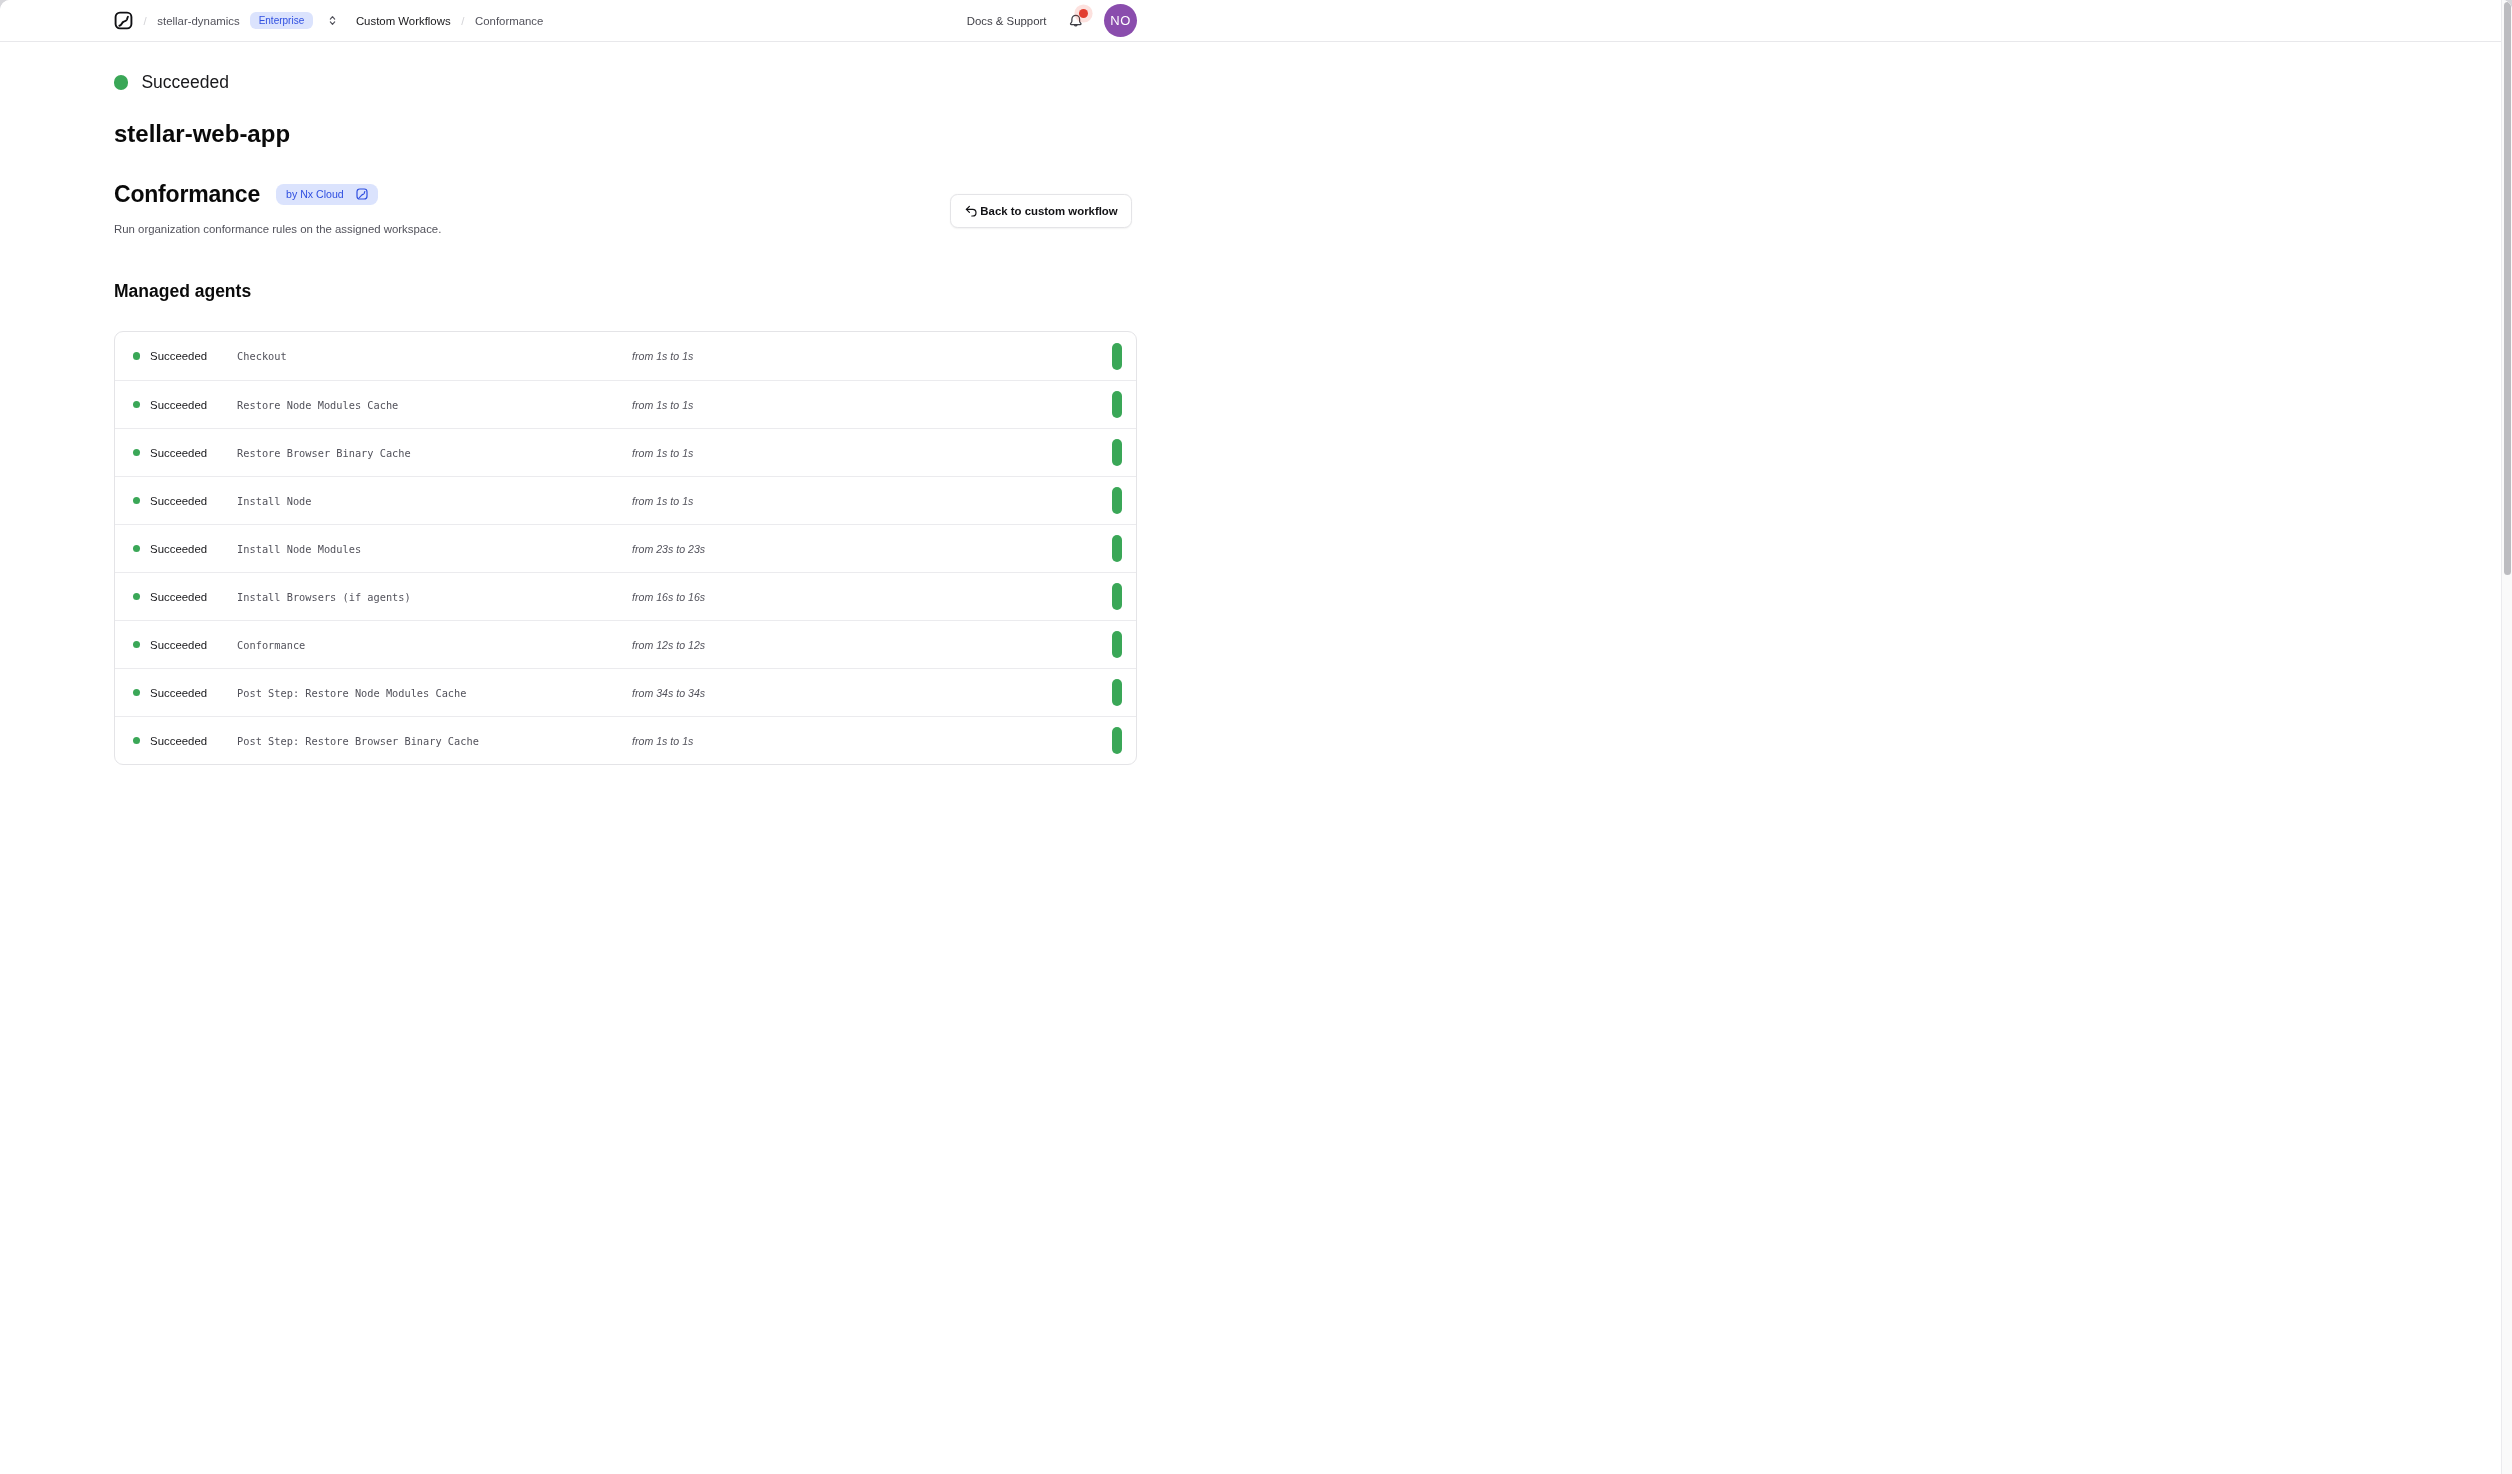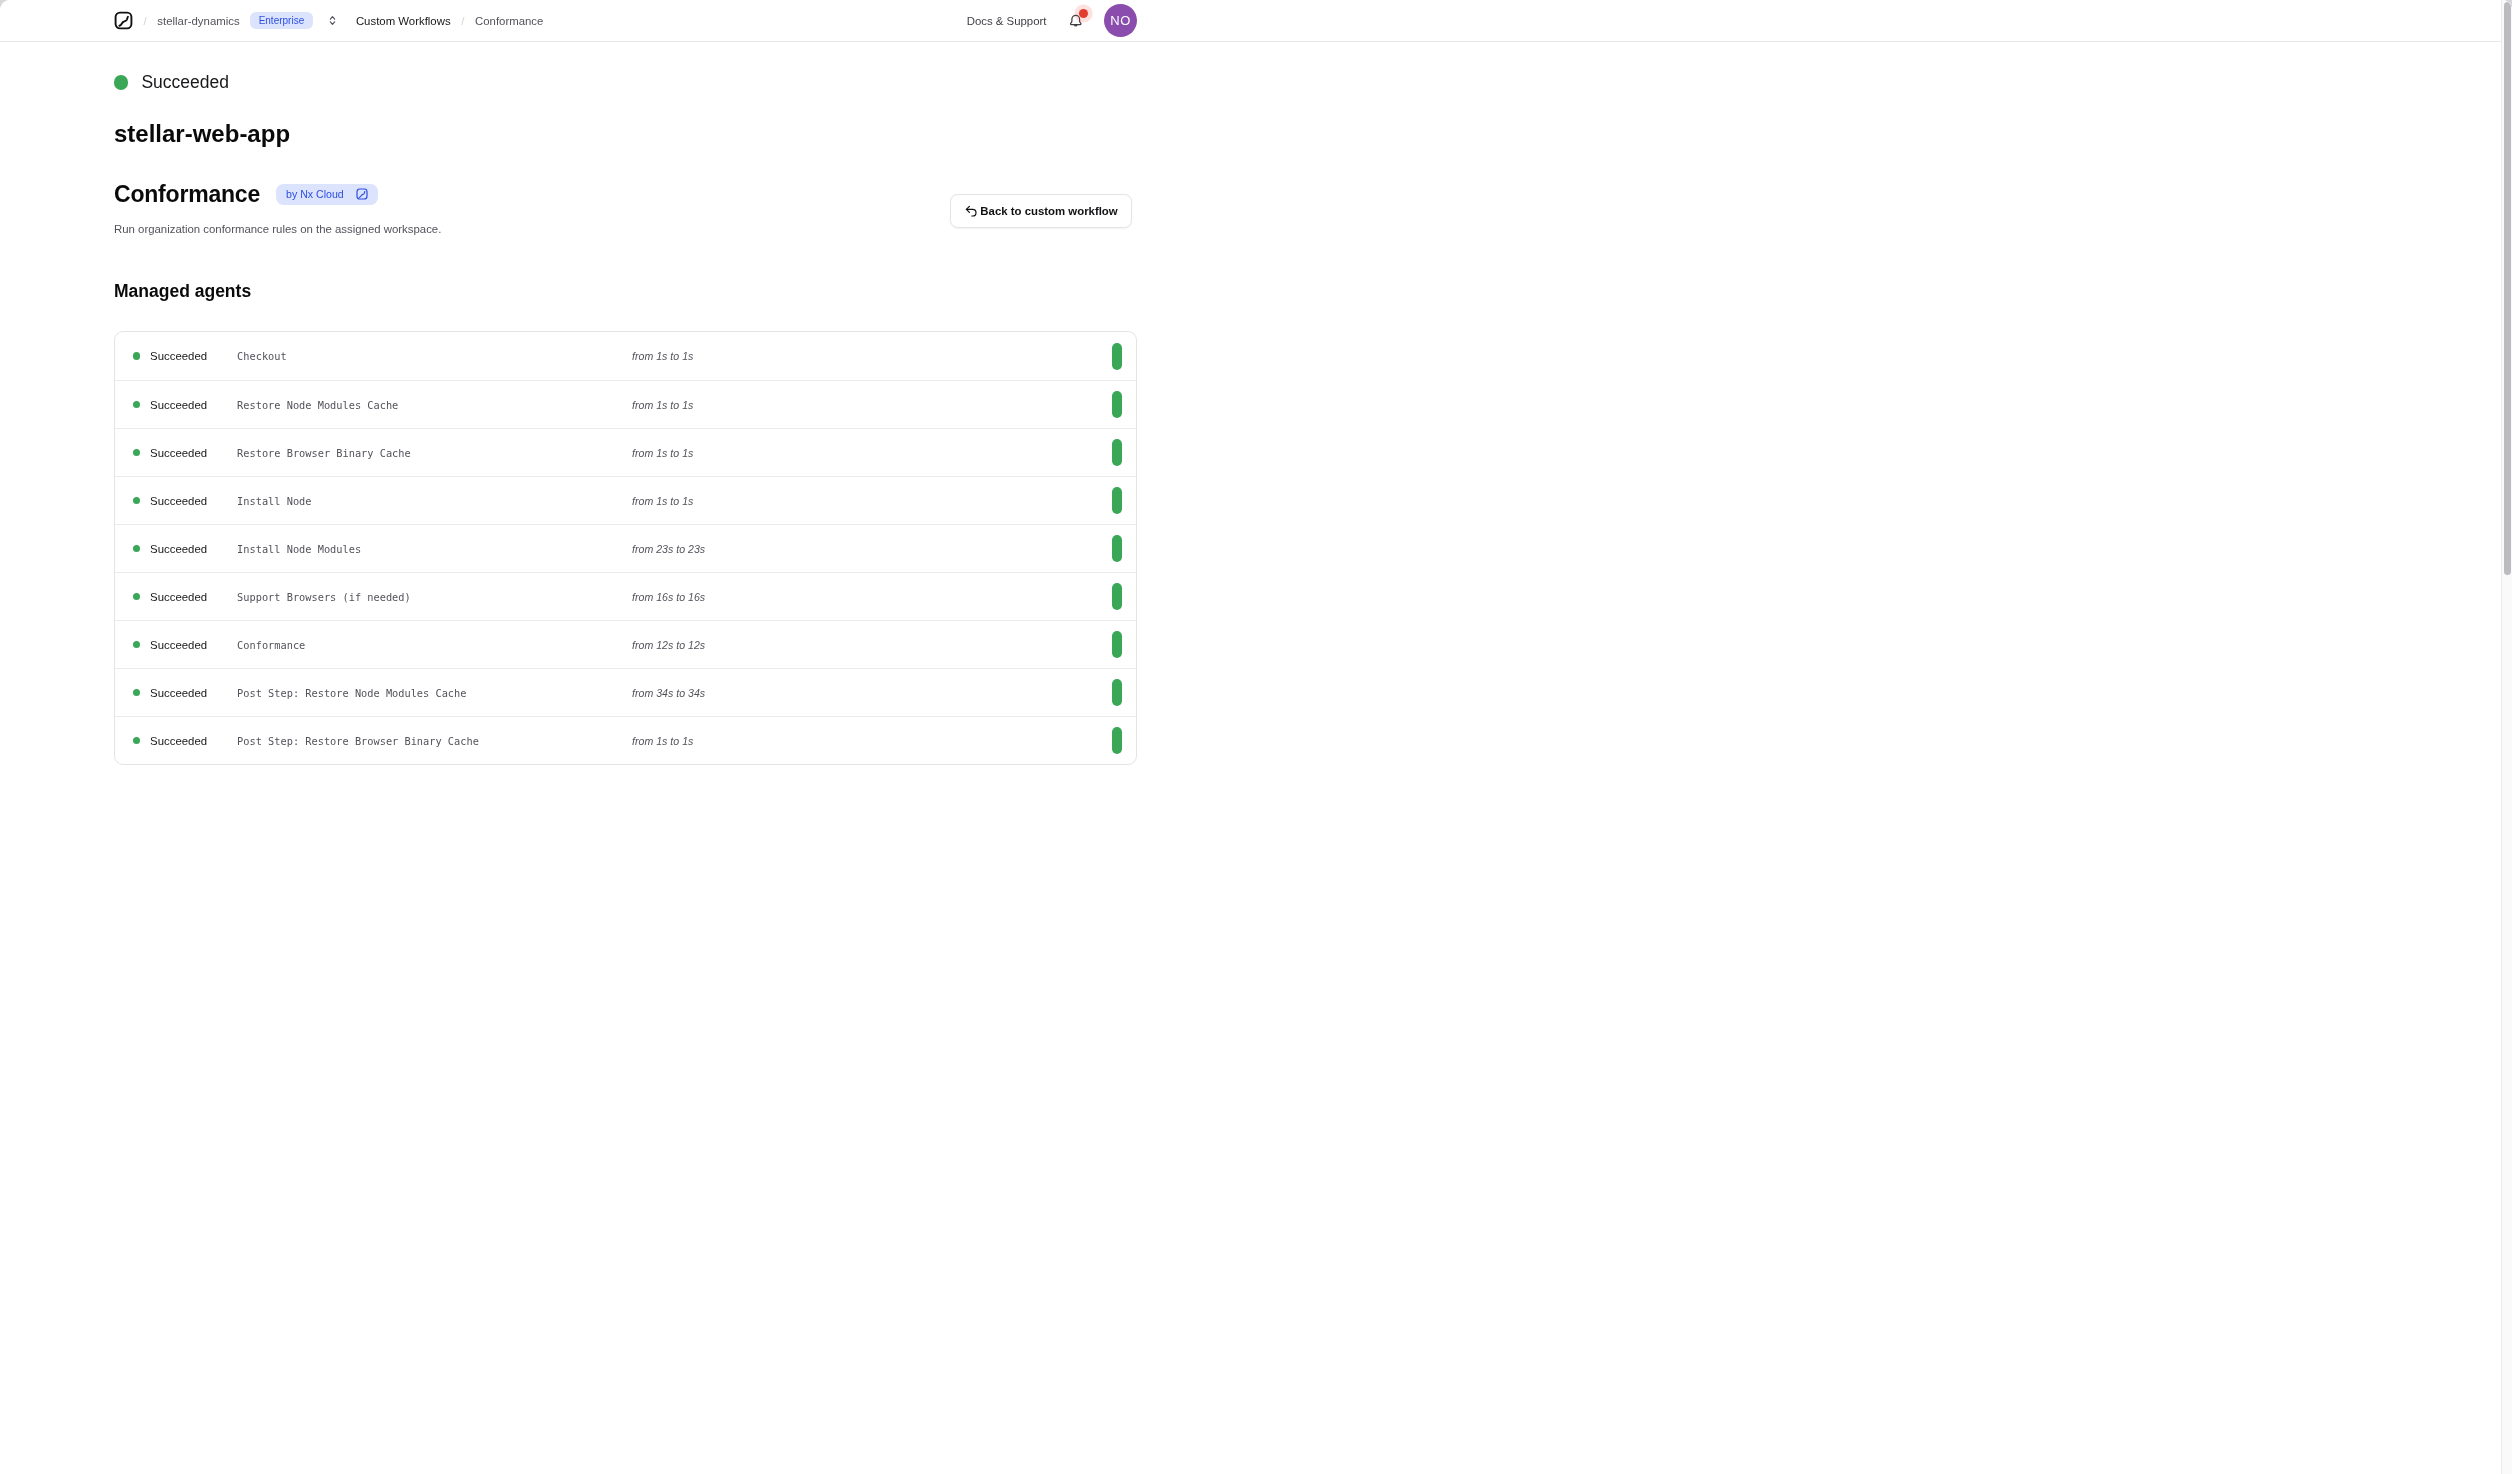--- a/index.html
+++ b/index.html
@@ -232,21 +232,21 @@
     <span class="dot small"></span>
     <span class="row-status">Succeeded</span>
     <span class="row-step">Install Node Modules</span>
     <span class="row-duration">from 23s to 23s</span>
     <span class="pill"></span>
   </div>
 
   <div class="row">
     <span class="dot small"></span>
     <span class="row-status">Succeeded</span>
-    <span class="row-step">Support Browsers (if needed)</span>
+    <span class="row-step">Install Browsers (if agents)</span>
     <span class="row-duration">from 16s to 16s</span>
     <span class="pill"></span>
   </div>
 
   <div class="row">
     <span class="dot small"></span>
     <span class="row-status">Succeeded</span>
     <span class="row-step">Conformance</span>
     <span class="row-duration">from 12s to 12s</span>
     <span class="pill"></span>

